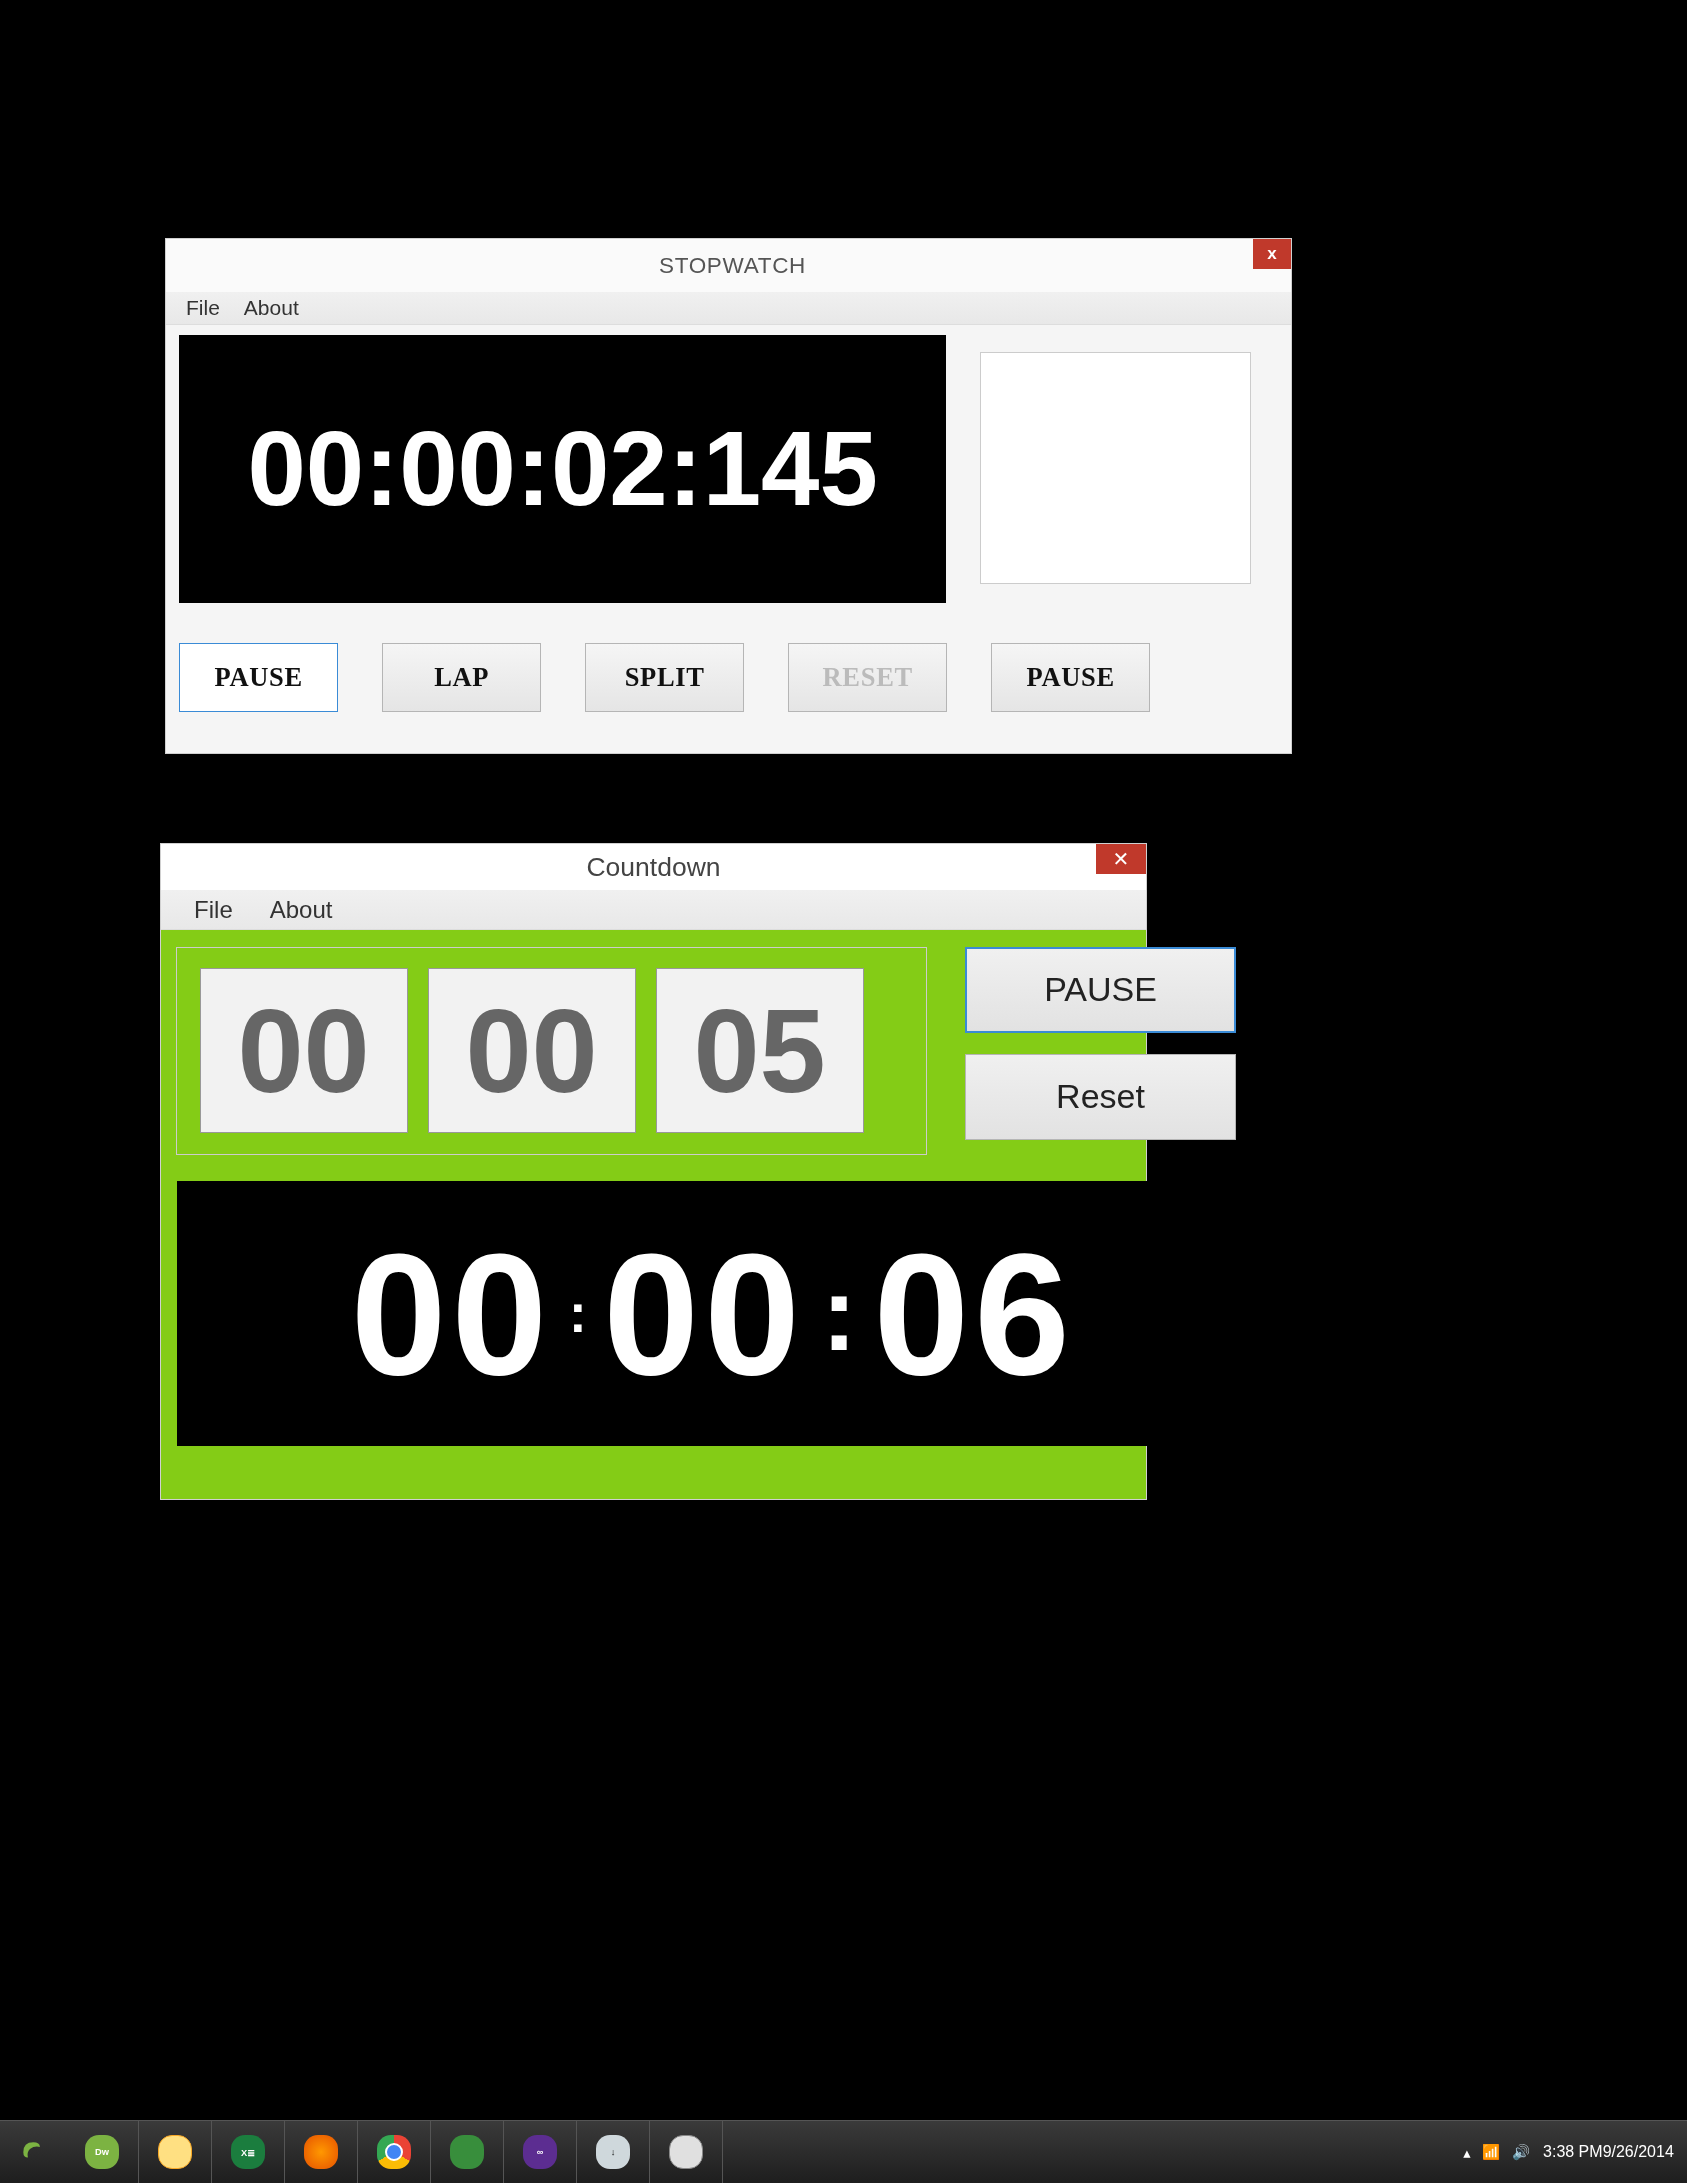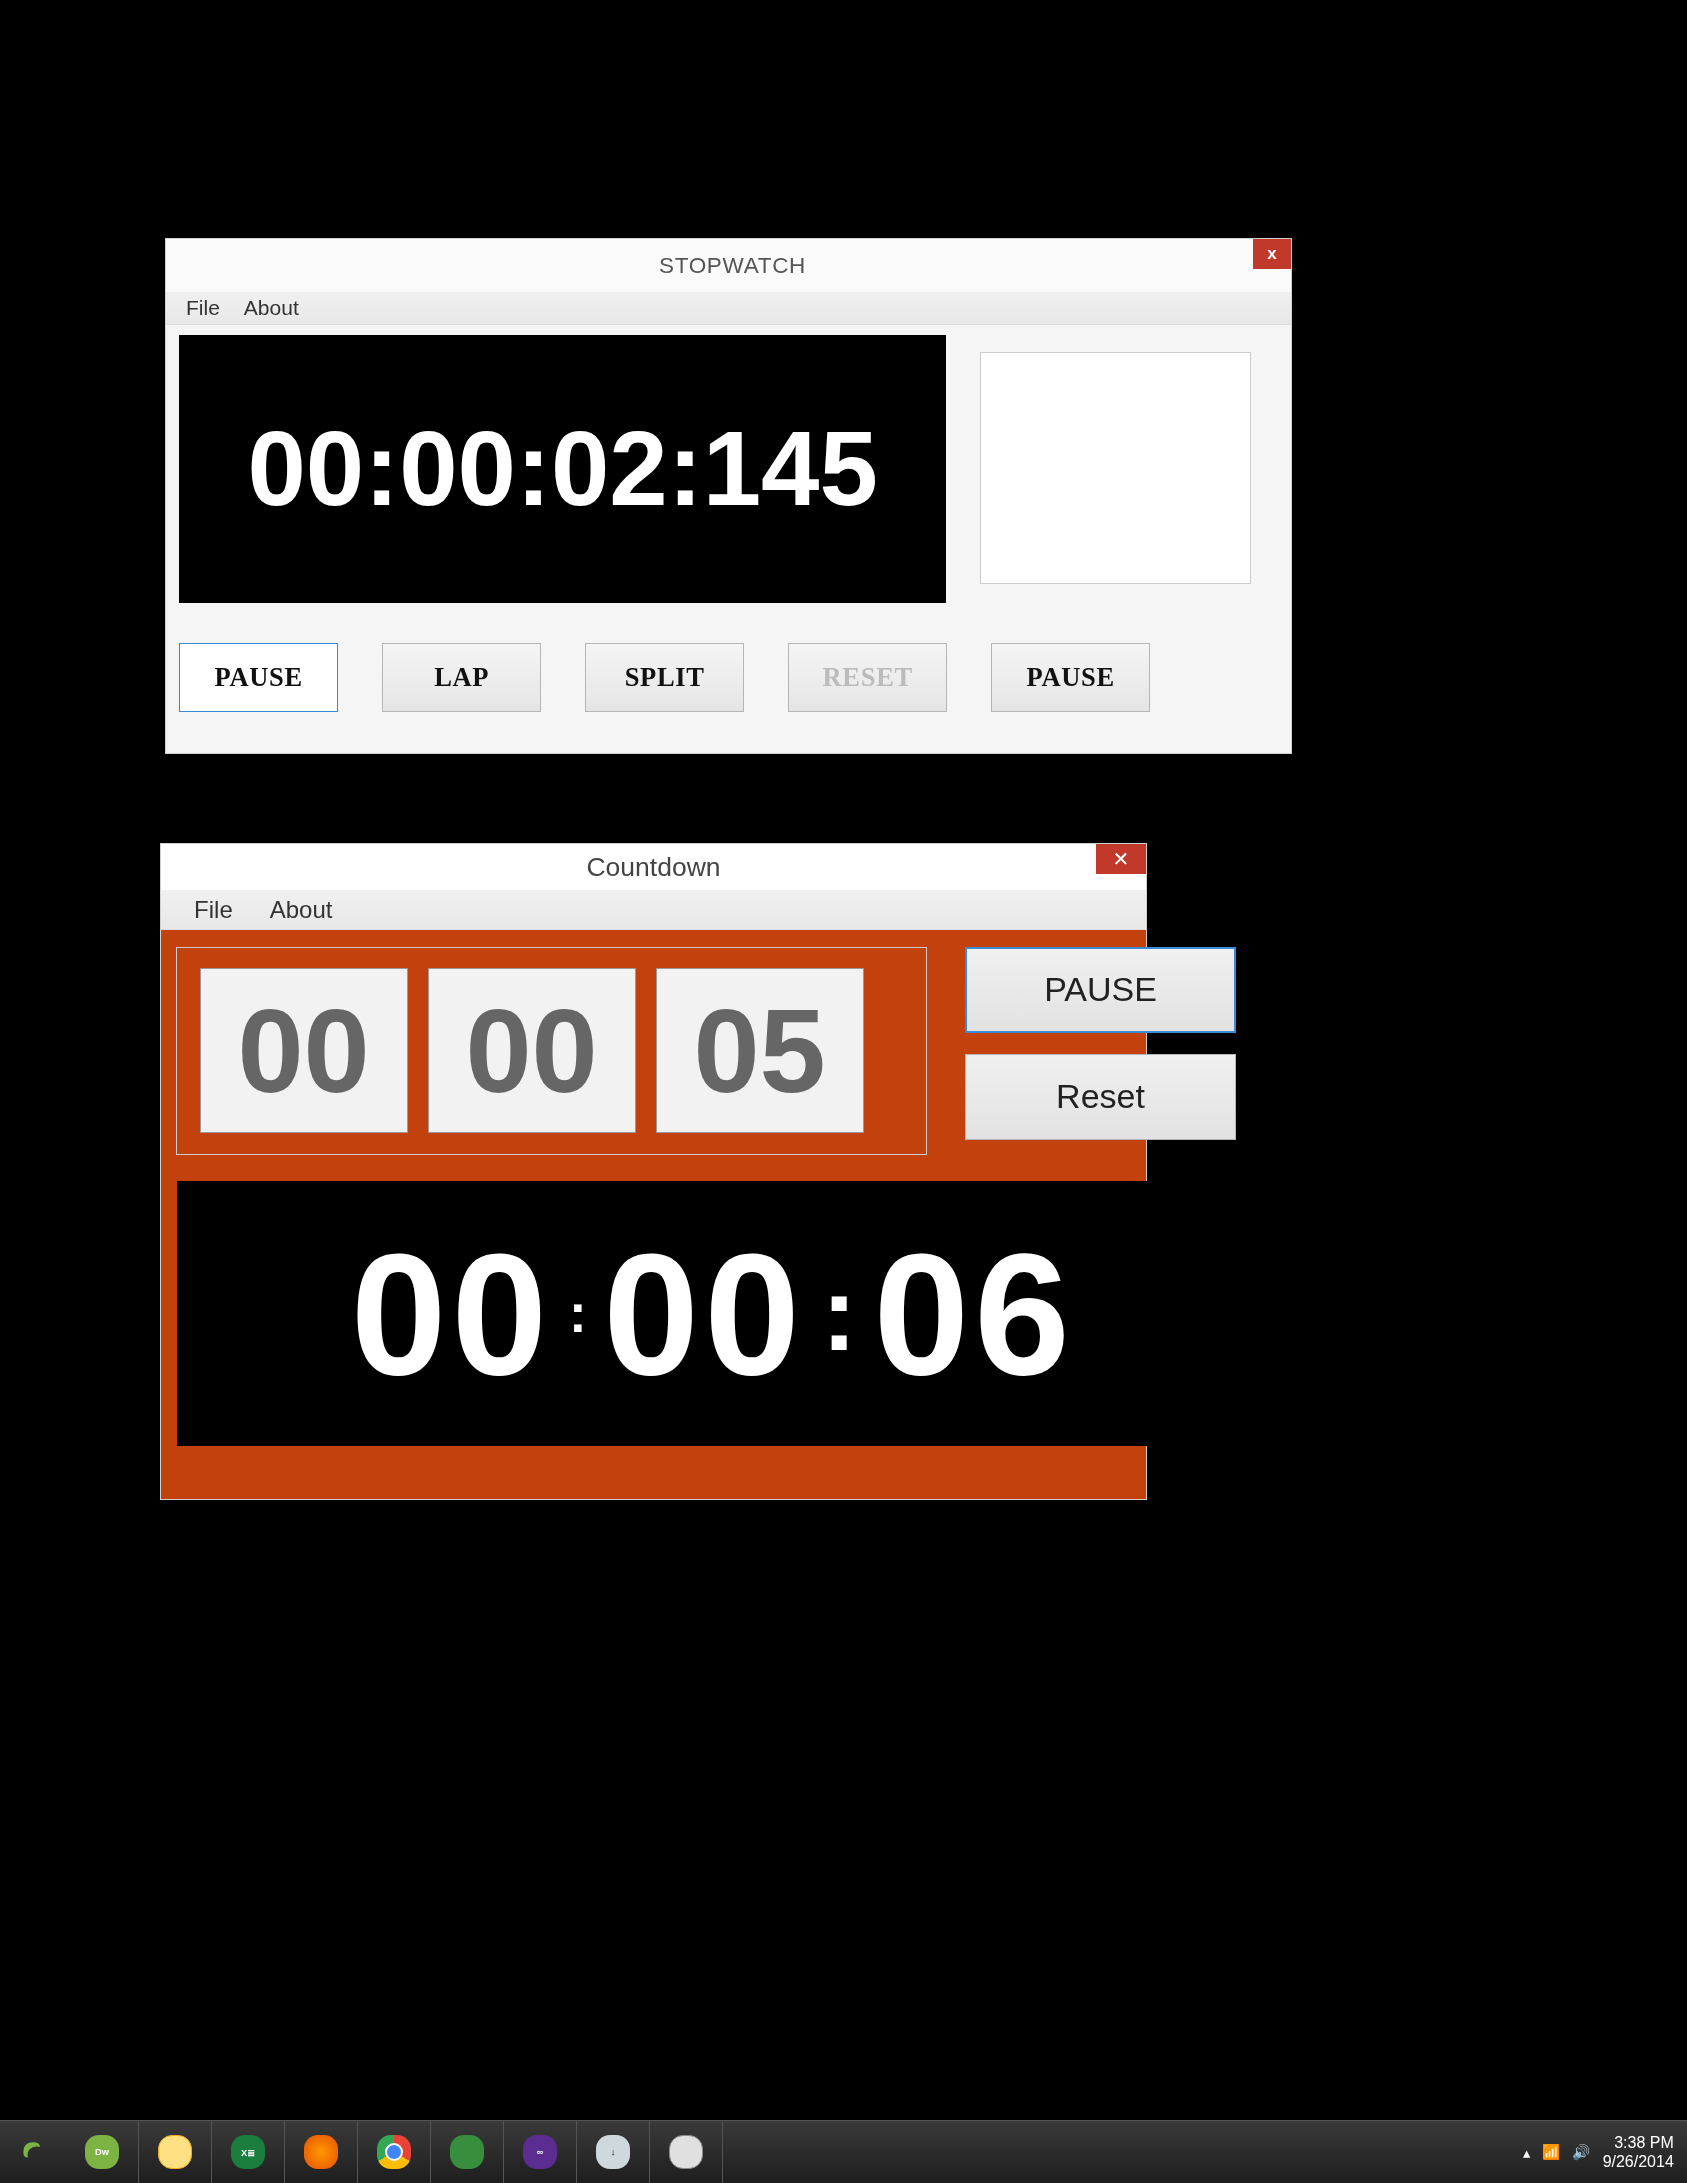--- a/index.html
+++ b/index.html
@@ -130,21 +130,21 @@
       cursor: default;
     }
 
     
     .cd-win {
       position: absolute;
       left: 160px;
       top: 843px;
       width: 987px;
       height: 657px;
-      background: #c2410c;
+      background: #84cc16;
       border: 0.7px solid #d0d0d0;
     }
     .cd-titlebar {
       height: 46px;
       background: #fff;
       position: relative;
       display: flex;
       align-items: center;
       justify-content: center;
     }
@@ -294,21 +294,21 @@
     .ic-dl { background: #cfd8dc; }
     .ic-app { background: #e0e0e0; border: 1.3px solid #888; }
     .tb-spacer { flex: 1; }
     .tb-tray {
       display: flex; align-items: center; gap: 12px;
       padding-right: 13.2px;
       color: #fff;
       font-size: 14.6px;
     }
     .tb-time {
-      display: flex; flex-direction: column; align-items: flex-end;
+      display: flex; align-items: flex-end;
       color: #fff; font-size: 16px; line-height: 1.2;
     }
   </style>
 </head>
 <body>
 
 <div class="page-wrap">
 
   <div class="sw-win">
     <div class="sw-titlebar">

